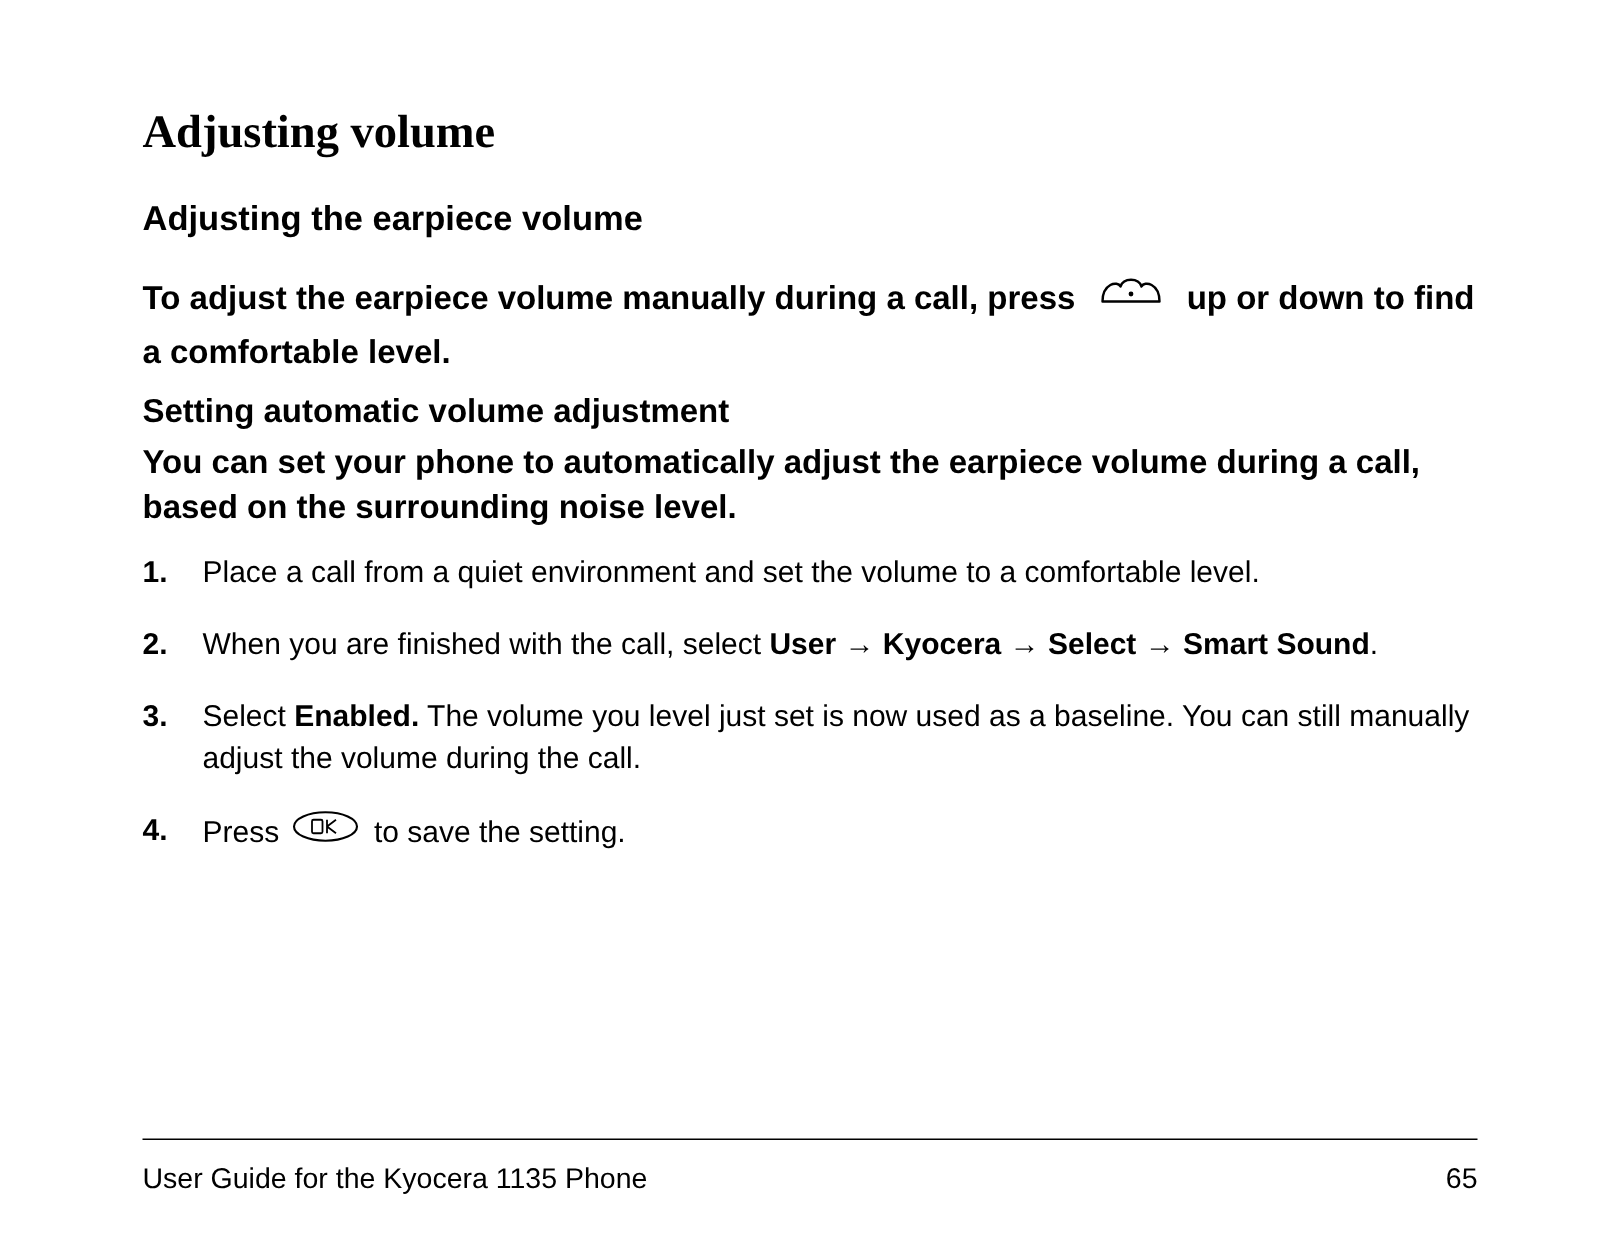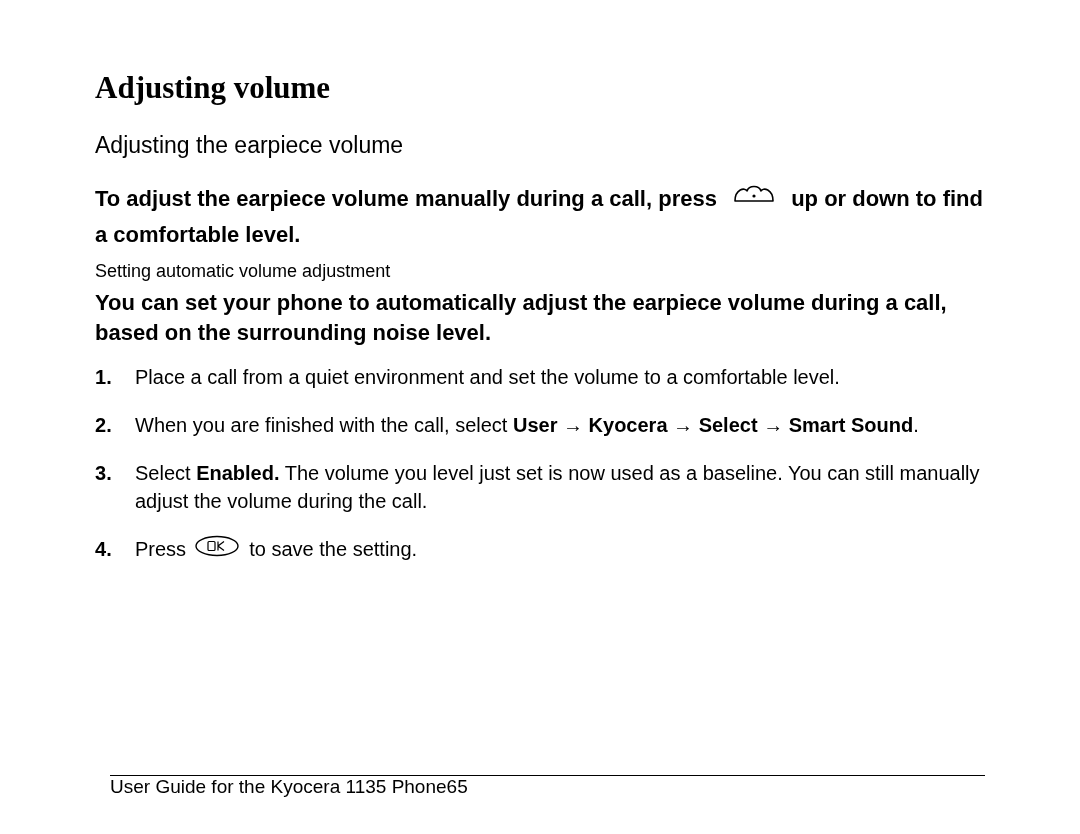--- a/index.html
+++ b/index.html
@@ -17,26 +17,26 @@
       position: relative;
     }
     h1 {
       font-size: 31px;
       font-weight: bold;
       margin-bottom: 26px;
       font-family: Liberation Serif, serif;
     }
     h2 {
       font-size: 23px;
-      font-weight: normal;
+      font-weight: bold;
       margin-bottom: 22px;
     }
     h3 {
-      font-size: 18px;
-      font-weight: normal;
+      font-size: 22px;
+      font-weight: bold;
       margin-top: 7px;
       margin-bottom: 6px;
     }
     p.intro {
       font-size: 22px;
       line-height: 1.4;
       margin-bottom: 10px;
       font-weight: bold;
     }
     ol {
@@ -60,27 +60,28 @@
       top: 0;
     }
     .bold {
       font-weight: bold;
     }
     .arrow {
       font-family: serif;
     }
     .footer {
       position: absolute;
-      left: 110px;
+      left: 95px;
       right: 95px;
       bottom: 36px;
       border-top: 1px solid #000;
-      padding-top: 0;
+      padding-top: 16px;
       font-size: 19px;
       display: flex;
+      justify-content: space-between;
     }
     .rocker-icon {
       display: inline-block;
       vertical-align: middle;
       margin: 0 4px 4px 4px;
     }
     .ok-icon {
       display: inline-block;
       vertical-align: middle;
       margin: 0 4px 2px 2px;

